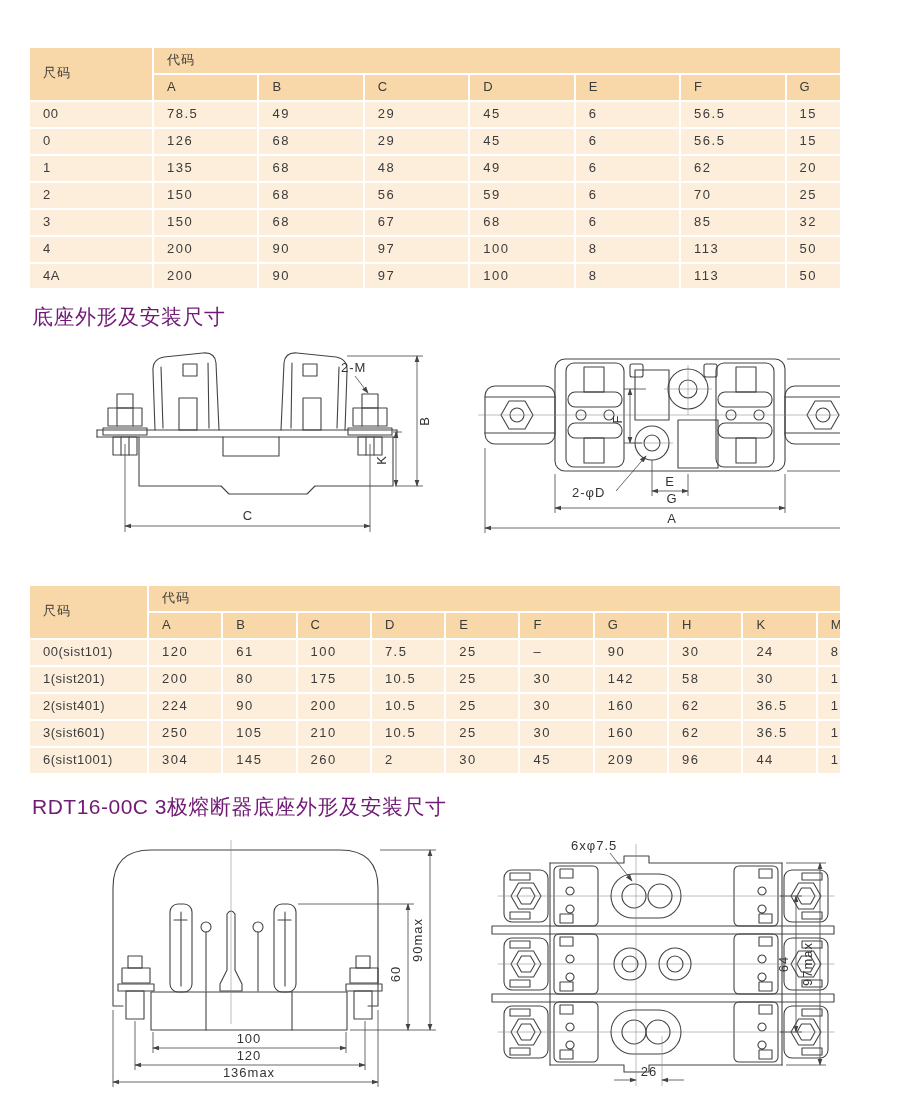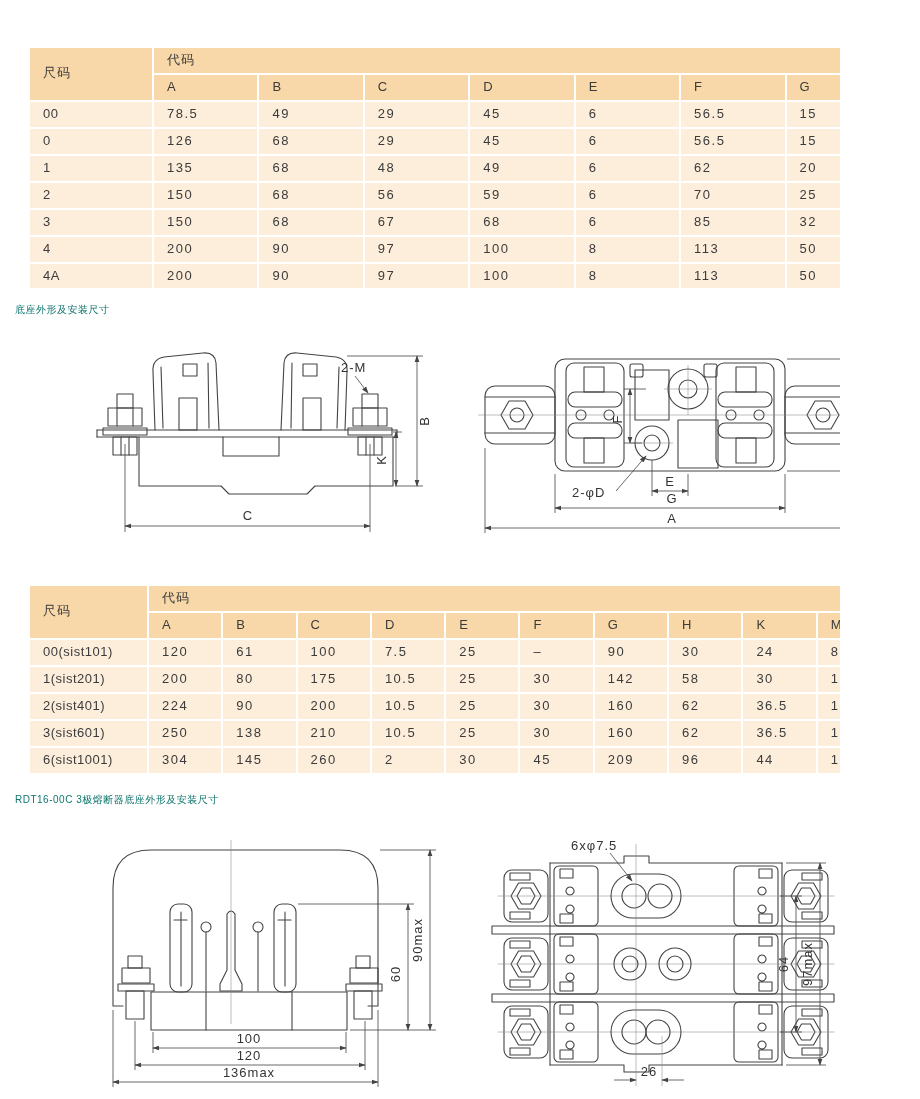--- a/index.html
+++ b/index.html
@@ -9,21 +9,21 @@
     --line:#444444;
   }
   html,body{margin:0;padding:0;background:#ffffff;}
   body{font-family:"Liberation Sans","DejaVu Sans",sans-serif;color:var(--text);}
   .page{position:relative;width:840px;height:1099px;background:#fff;overflow:hidden;}
 
   .tbl-label{position:absolute;left:28px;width:864px;text-align:right;font-size:13px;color:#333;}
   #tbl2-label{top:22px;}
   #tbl3-label{top:560px;}
 
-  .section-title{position:absolute;left:15px;font-size:10px;color:#0f766e;letter-spacing:0.5px;}
+  .section-title{position:absolute;left:32px;font-size:21px;color:#701a75;letter-spacing:0.5px;}
   #section1-title{top:303px;}
   #section2-title{top:793px;}
 
   table.spec{position:absolute;left:28px;width:864px;border-collapse:separate;border-spacing:2px;table-layout:fixed;background:#fff;}
   #table2{top:46px;}
   #table3{top:584px;}
   table.spec th,table.spec td{
     background:var(--row-bg);
     font-size:13px;font-weight:normal;text-align:left;
     padding:5px 2px 5px 13px;line-height:1.15;
@@ -365,21 +365,21 @@
           <td>25</td>
           <td>30</td>
           <td>160</td>
           <td>62</td>
           <td>36.5</td>
           <td>10</td>
         </tr>
         <tr>
           <td class="size-cell">3(sist601)</td>
           <td>250</td>
-          <td>138</td>
+          <td>105</td>
           <td>210</td>
           <td>10.5</td>
           <td>25</td>
           <td>30</td>
           <td>160</td>
           <td>62</td>
           <td>36.5</td>
           <td>12</td>
         </tr>
         <tr>

